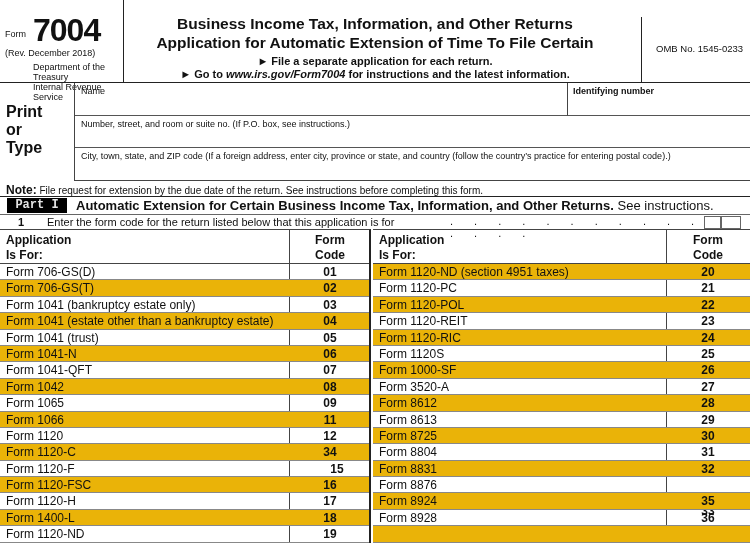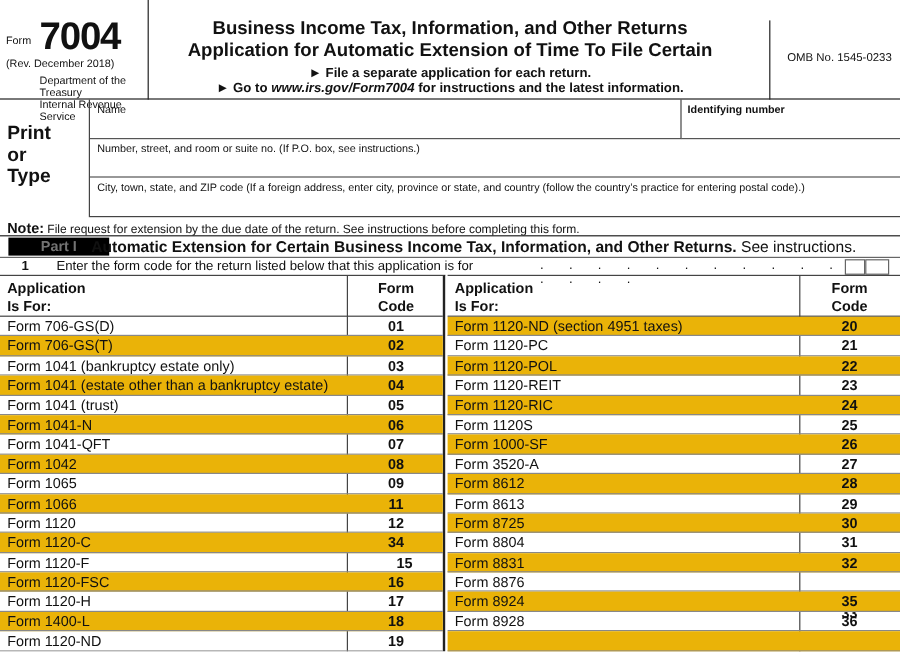--- a/index.html
+++ b/index.html
@@ -30,21 +30,21 @@
     .fld-name { top: 0; height: 33px; width: 493px; border-right: 1px solid #444; }
     .fld-id { position: absolute; left: 493px; top: 0; width: 183px; height: 33px; border-bottom: 1px solid #555; }
     .fld-id span { position: absolute; left: 5px; top: 3px; font-size: 9px; font-weight: 700; }
     .fld-street { top: 33px; height: 32px; }
     .fld-city { top: 65px; height: 33px; border-bottom: 1px solid #444; }
 
     
     .note { position: absolute; left: 6px; top: 183px; font-size: 10px; }
     .note b { font-size: 12px; }
     .part-line { position: absolute; left: 0; top: 196px; width: 750px; height: 18px; border-top: 1.5px solid #222; }
-    .part-badge { position: absolute; left: 7px; top: 1px; width: 84px; height: 15px; background: #000; color: #737373; font-size: 12px; font-weight: 700; text-align: center; line-height: 15px; }
+    .part-badge { position: absolute; left: 7px; top: 1px; width: 60px; height: 15px; background: #000; color: #e5e5e5; font-size: 12px; font-weight: 700; text-align: center; line-height: 15px; font-family: Liberation Mono, monospace; }
     .part-title { position: absolute; left: 76px; top: 0px; font-size: 13px; font-weight: 700; line-height: 18px; }
     .part-title span { font-weight: 400; }
     .line1 { position: absolute; left: 0; top: 214px; width: 750px; height: 15px; border-top: 1px solid #666; }
     .line1-num { position: absolute; left: 18px; top: 1px; font-size: 11px; font-weight: 700; }
     .line1-txt { position: absolute; left: 47px; top: 1px; font-size: 11px; }
     .line1-dots { position: absolute; left: 450px; top: 0px; font-size: 11px; letter-spacing: 9px; }
     .codebox { position: absolute; top: 1px; width: 17px; height: 13px; border: 1px solid #666; background: #fff; }
 
     
     .tbl { position: absolute; top: 229px; border-top: 1px solid #444; }

